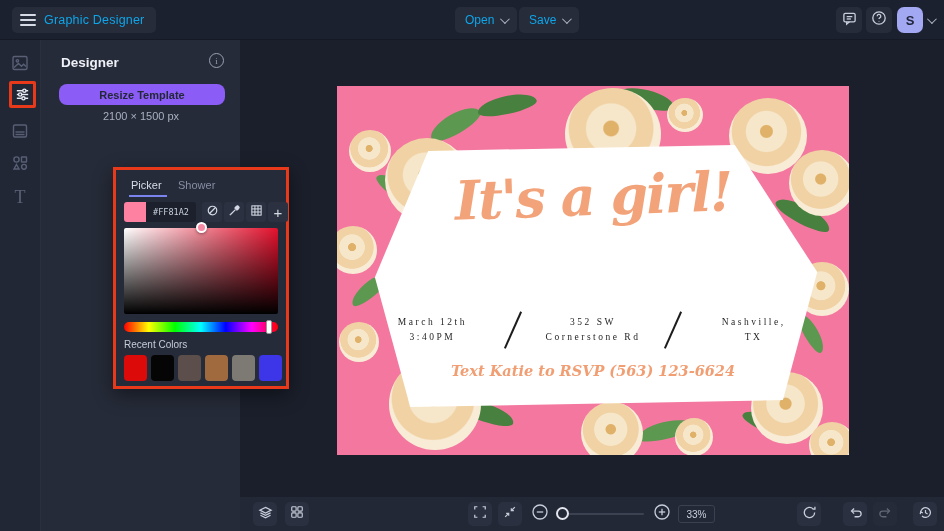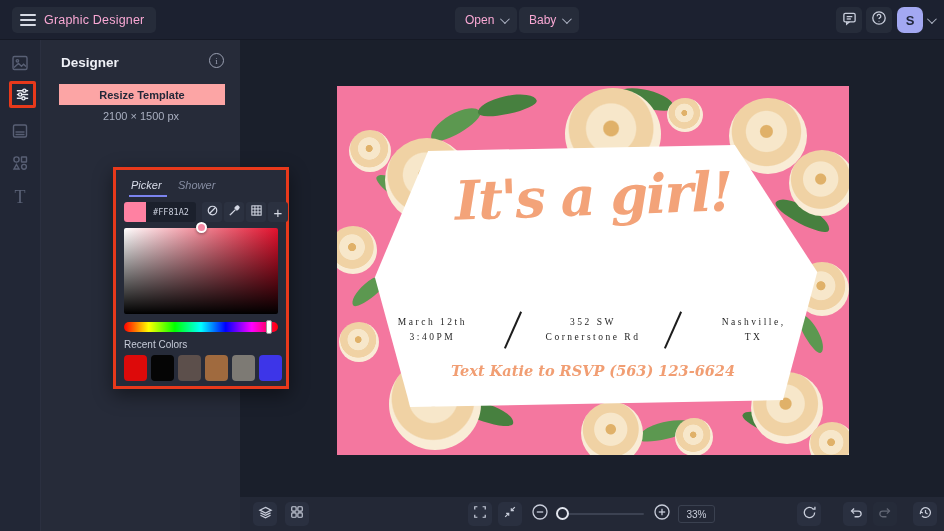--- a/index.html
+++ b/index.html
@@ -3,21 +3,21 @@
 <meta charset="utf-8">
 <style>
   * { margin:0; padding:0; box-sizing:border-box; }
   html,body { width:944px; height:531px; overflow:hidden; background:#1A1F2B;
     font-family:"Liberation Sans", sans-serif; }
 
   
   #topbar { position:absolute; left:0; top:0; width:944px; height:40px;
     background:#1C2130; border-bottom:1px solid #151925; z-index:30; }
   .tb-chip { position:absolute; top:7px; height:26px; background:#262C3A;
-    border-radius:5px; display:flex; align-items:center; color:#f9a8d4; }
+    border-radius:5px; display:flex; align-items:center; color:#0ea5e9; }
   #title-group { left:12px; padding:0 12px 0 8px; gap:8px; }
   .hamburger { width:16px; display:flex; flex-direction:column; gap:3px; }
   .hamburger span { height:2px; background:#D6DAE4; border-radius:1px; }
   #app-title { font-size:12.5px; letter-spacing:.2px; }
   .tb-btn { font-size:12px; gap:6px; padding:0 10px; cursor:pointer; }
   .chev { width:7px; height:7px; border-right:1.6px solid #AEB4C4;
     border-bottom:1.6px solid #AEB4C4; transform:rotate(45deg) translateY(-2px); }
   .tb-icon-btn { width:26px; justify-content:center; color:#C9CEDC; }
   #avatar { left:897px; width:26px; background:#A3A8F2; justify-content:center;
     color:#20263A; font-weight:bold; font-size:13px; border-radius:7px; }
@@ -33,36 +33,36 @@
 
   
   #panel { position:absolute; left:40px; top:40px; width:200px; height:491px;
     background:#262B39; z-index:20; border-left:1px solid #2B3040; }
   #panel-title { position:absolute; left:20px; top:15px; font-size:13.5px;
     font-weight:bold; color:#EEF0F6; }
   #info-icon { position:absolute; left:168px; top:13px; width:15px; height:15px;
     border:1.3px solid #9AA0B2; border-radius:50%; color:#9AA0B2; font-size:9px;
     display:flex; align-items:center; justify-content:center; font-family:"Liberation Serif",serif; }
   #resize-btn { position:absolute; left:18px; top:44px; width:166px; height:21px;
-    background:#fca5a5; border:none; border-radius:0; font-size:11px; font-weight:bold;
+    background:#8b5cf6; border:none; border-radius:8px; font-size:11px; font-weight:bold;
     color:#232838; cursor:pointer; }
   #dims { position:absolute; left:0; top:70px; width:200px; text-align:center;
     font-size:11px; color:#A9AFC0; }
   #bg-card { position:absolute; left:16px; top:92px; width:168px; height:104px;
     background:#2B3140; border-radius:8px; }
   #bg-label { position:absolute; left:12px; top:13px; font-size:10.5px; color:#9AA0B2; }
   .swatch { position:absolute; width:24px; height:22px; border-radius:4px; cursor:pointer; }
   .swatch.selected::after { content:""; position:absolute; right:1px; bottom:1px;
     width:0; height:0; border-left:8px solid transparent; border-bottom:8px solid #262B39; }
 
   
   #picker-pop { position:absolute; left:113px; top:167px; width:176px; height:222px;
     background:#262B39; border:3px solid #E8391B; z-index:40;
     box-shadow:0 6px 18px rgba(0,0,0,.45); }
-  .tab { position:absolute; top:9px; font-size:11px; cursor:pointer;font-style:italic; }
+  .tab { position:absolute; top:9px; font-size:11px; cursor:pointer; }
   #tab-picker { left:15px; color:#D9DDEA; }
   #tab-picker::after { content:""; position:absolute; left:-2px; bottom:-6px;
     width:38px; height:2px; background:#7B83EE; }
   #tab-library { left:62px; color:#878EA3; }
   #cur-chip { position:absolute; left:8px; top:32px; width:22px; height:20px;
     border-radius:3px 0 0 3px; }
   #hex-field { position:absolute; left:30px; top:32px; width:50px; height:20px;
     background:#1B202C; color:#C9CEDC; font-size:8.5px; display:flex; align-items:center;
     justify-content:center; font-family:"DejaVu Sans Mono",monospace; border-radius:0 3px 3px 0; }
   .mini-btn { position:absolute; top:32px; width:20px; height:20px; background:#2B3140;
@@ -133,21 +133,21 @@
         <span></span>
         <span></span>
       </span>
     <span id="app-title">Graphic Designer</span>
   </div>
   <div class="tb-chip tb-btn" style="left:455px;">
     <span>Open</span>
     <span class="chev"></span>
   </div>
   <div class="tb-chip tb-btn" style="left:519px;">
-    <span>Baby</span>
+    <span>Save</span>
     <span class="chev"></span>
   </div>
   <div class="tb-chip tb-icon-btn" style="left:836px;">
     <span>
       <svg width="15" height="15" viewBox="0 0 16 16" fill="none" stroke="currentColor" stroke-width="1.4">
         <rect x="2" y="2.5" width="12" height="9" rx="1.5"></rect>
         <path d="M5 11.5 L5 14 L8 11.5"></path>
         <line x1="5" y1="6" x2="11" y2="6"></line>
           <line x1="5" y1="8.5" x2="9.5" y2="8.5"></line>
       </svg>

